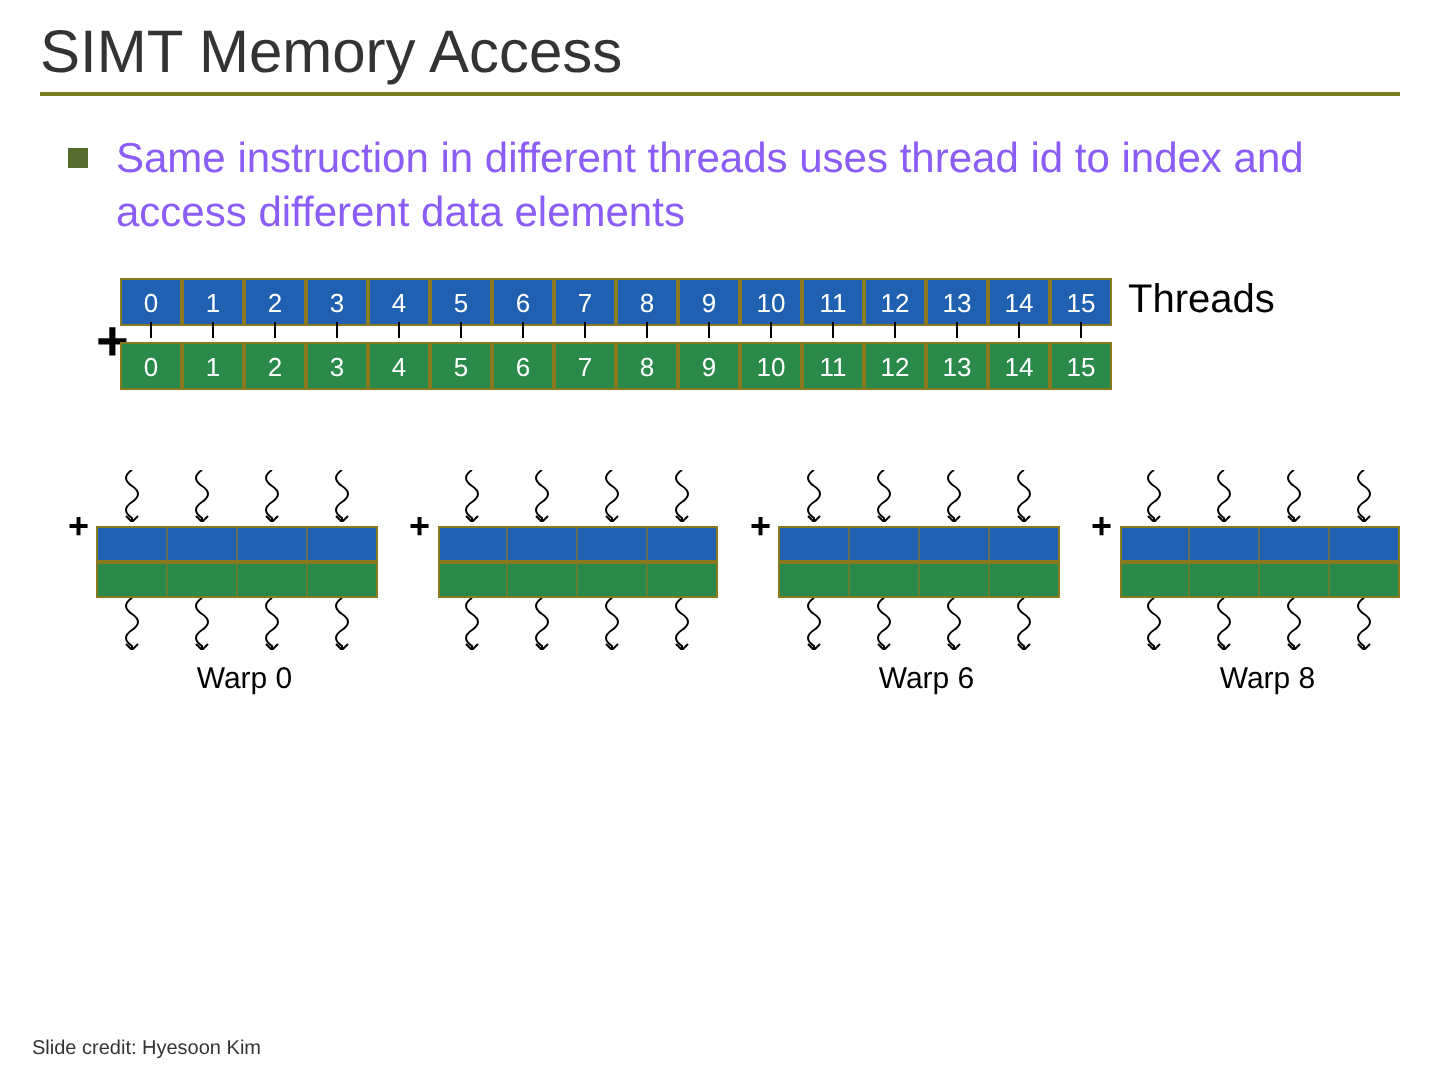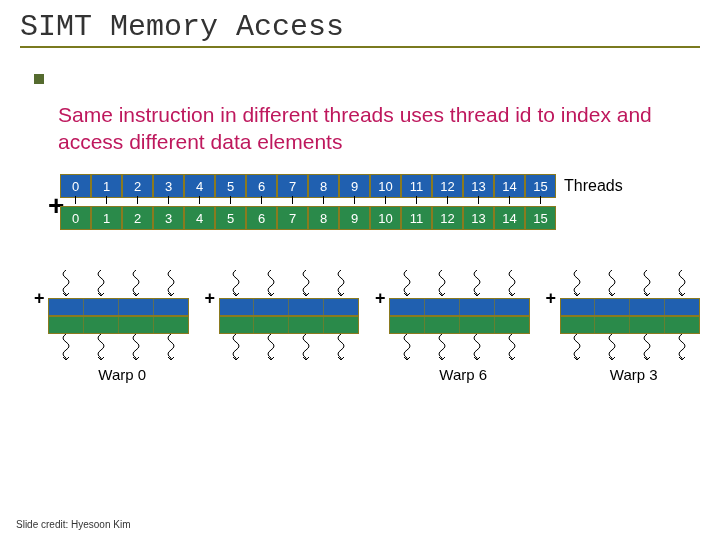--- a/index.html
+++ b/index.html
@@ -13,21 +13,20 @@
     overflow: hidden;
   }
   .slide {
     padding: 10px 20px 0 20px;
   }
   .title {
     font-size: 30px;
     color: #333;
     margin: 0 0 2px 0;
     font-weight: normal;
-    font-family: Liberation Mono, monospace;
   }
   .hr {
     height: 2px;
     background: #7a7a1f;
     margin-bottom: 18px;
   }
   .bullet-row {
     display: flex;
     align-items: flex-start;
     margin: 0 0 18px 14px;
@@ -35,23 +34,22 @@
   .bullet {
     width: 10px;
     height: 10px;
     background: #556b2f;
     margin-top: 8px;
     margin-right: 14px;
     flex: none;
   }
   .bullet-text {
     font-size: 21px;
-    color: #be185d;
+    color: #8b5cf6;
     line-height: 1.3;
-    margin-top: 35px;
   }
   .assume {
     font-size: 19px;
     margin: 0 0 14px 60px;
   }
   .grid-wrap {
     position: relative;
     margin-left: 40px;
   }
   .plus-big {
@@ -69,21 +67,21 @@
     height: 24px;
     line-height: 24px;
     text-align: center;
     font-size: 13px;
     color: #fff;
     box-sizing: border-box;
   }
   .cell.blue { background: #2060b0; border: 1px solid #8a7a1f; }
   .cell.green { background: #2a8a4a; border: 1px solid #8a7a1f; }
   .row-label {
-    font-size: 16px;
+    font-size: 20px;
     margin-left: 8px;
     align-self: center;
   }
   
   .warps-row {
     display: flex;
     margin-top: 40px;
     margin-left: -12px;
     gap: 30px;
   }
@@ -385,19 +383,19 @@
           <svg width="16" height="26">
               <path d="M8 0 Q2 4 8 8 Q14 12 8 16 Q2 20 8 24 L8 26 M5 23 L8 26 L11 23" fill="none" stroke="#000"></path>
             </svg>
           <svg width="16" height="26">
               <path d="M8 0 Q2 4 8 8 Q14 12 8 16 Q2 20 8 24 L8 26 M5 23 L8 26 L11 23" fill="none" stroke="#000"></path>
             </svg>
           <svg width="16" height="26">
               <path d="M8 0 Q2 4 8 8 Q14 12 8 16 Q2 20 8 24 L8 26 M5 23 L8 26 L11 23" fill="none" stroke="#000"></path>
             </svg>
         </div>
-        <div class="warp-label">Warp 3</div>
+        <div class="warp-label">Warp 8</div>
       </div>
     </div>
   </div>
 </div>
 
 <div class="credit">Slide credit: Hyesoon Kim</div>
 
 </body></html>

